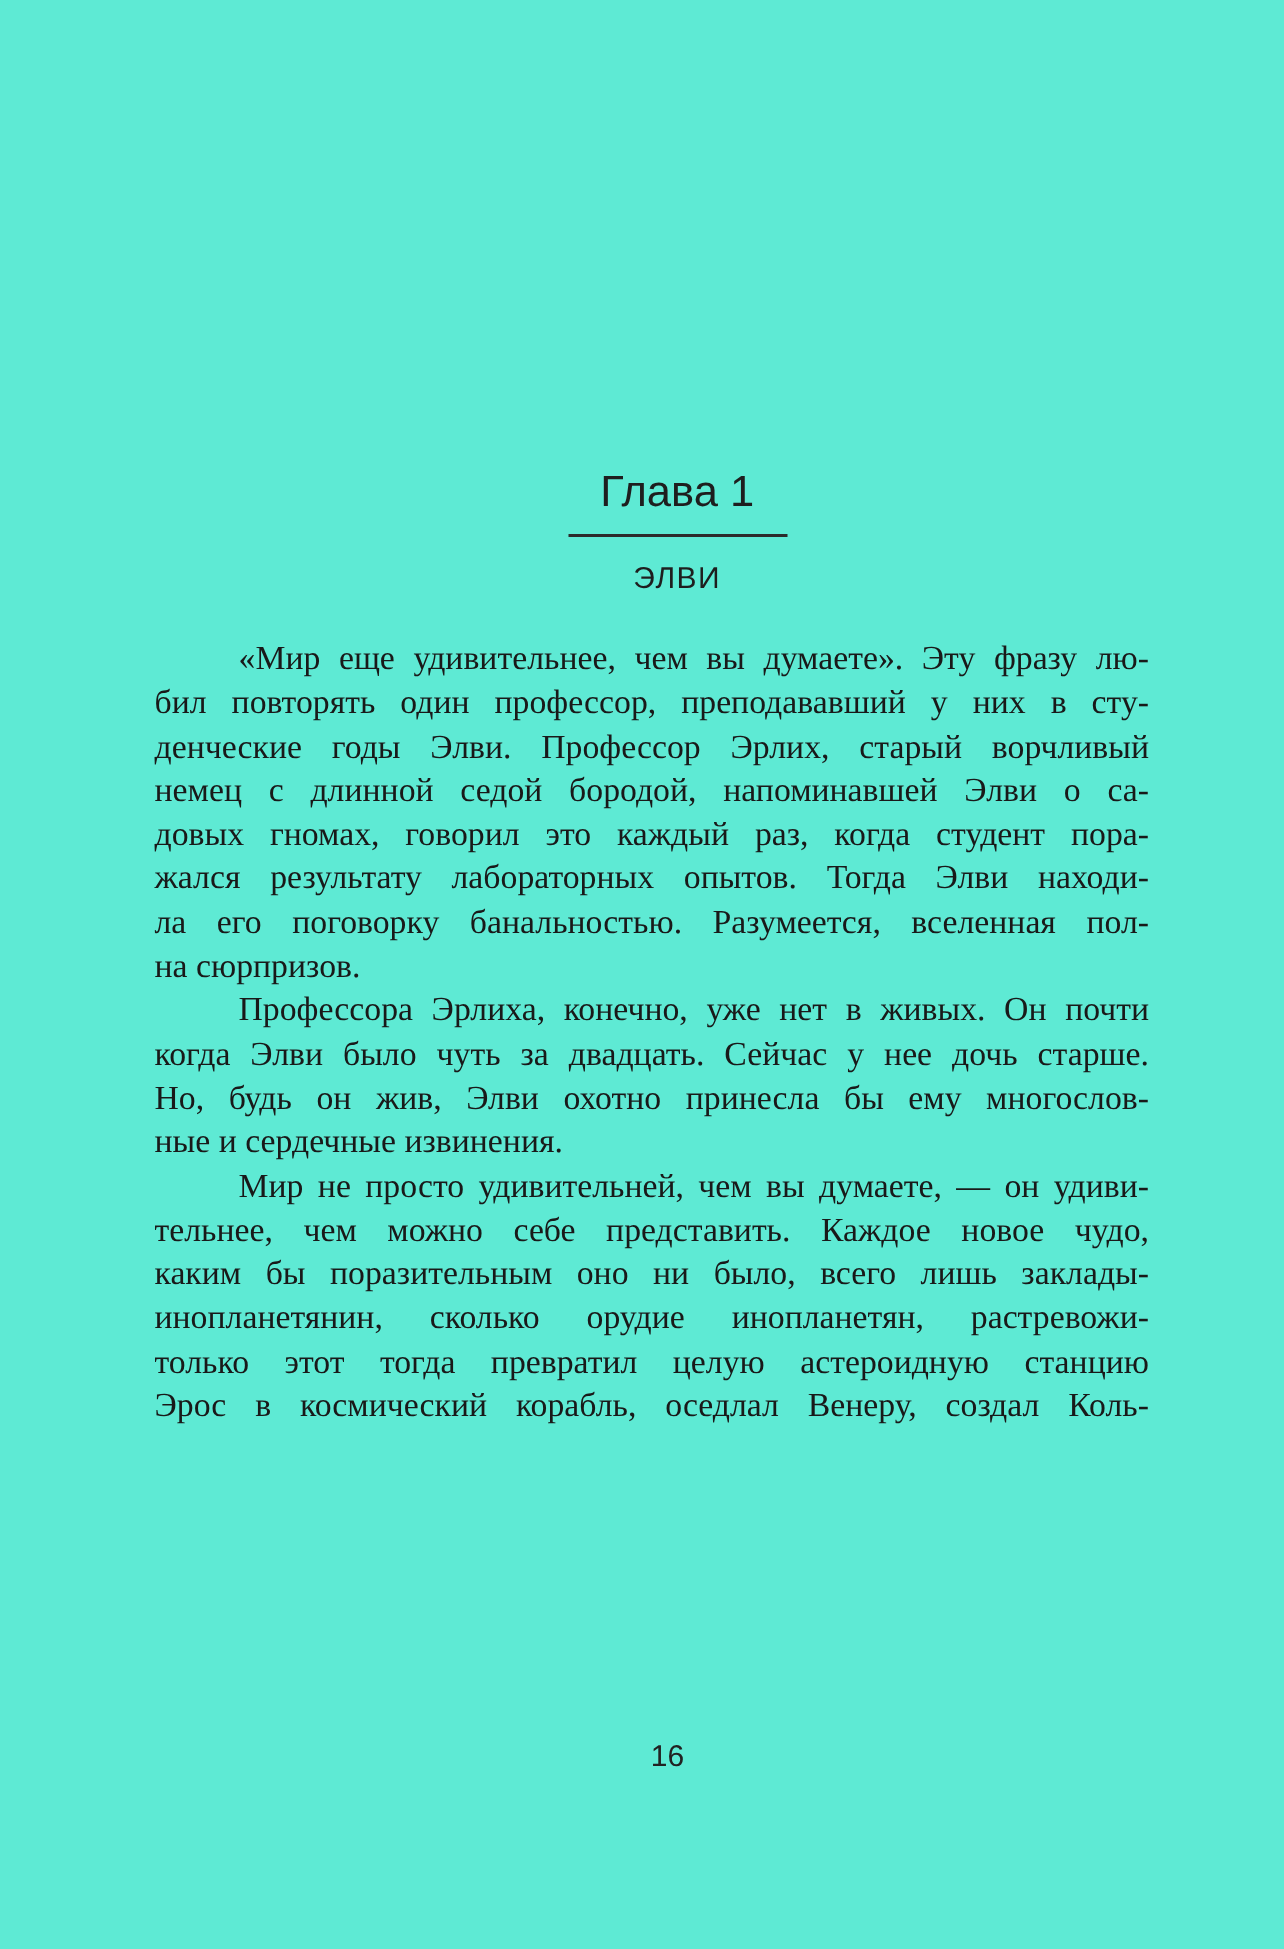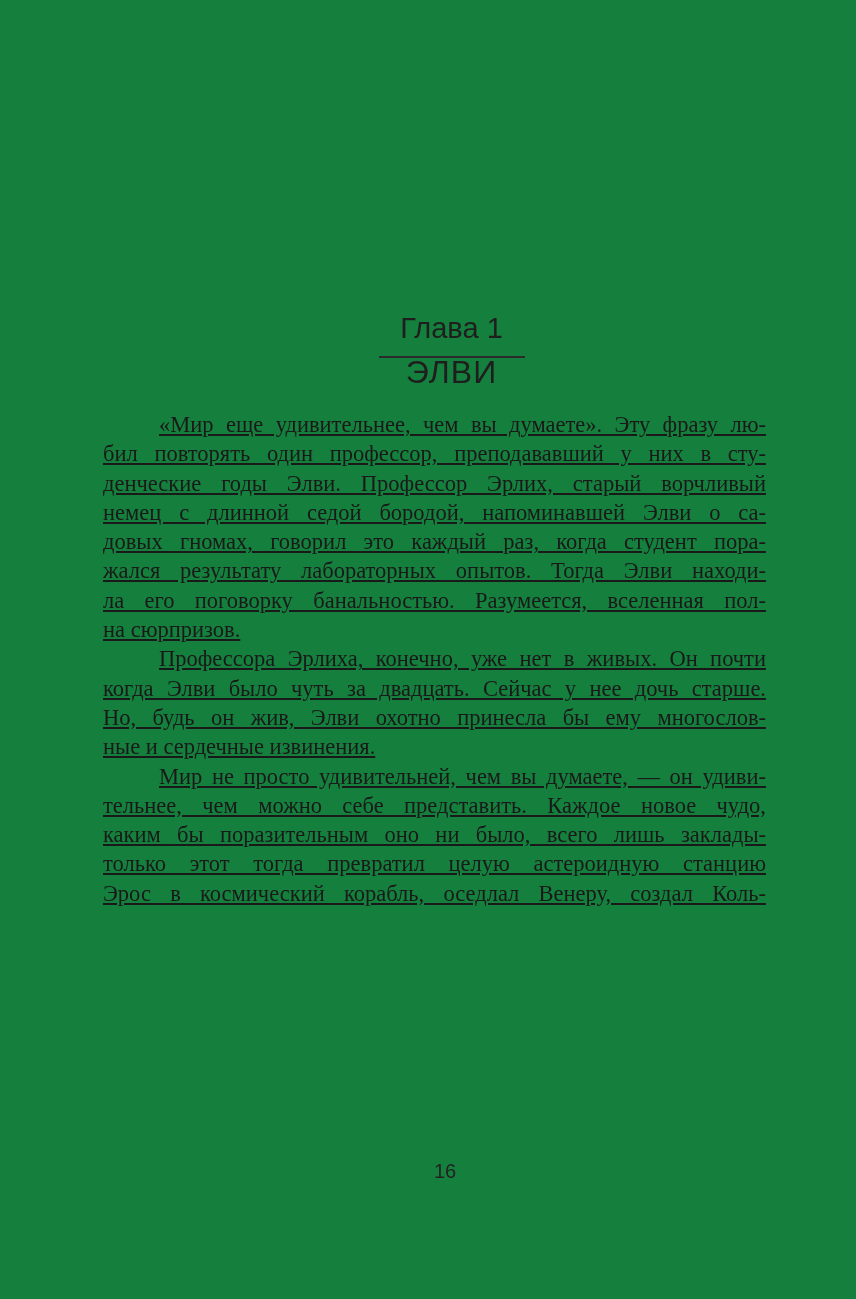--- a/index.html
+++ b/index.html
@@ -1,21 +1,21 @@
 <!DOCTYPE html>
 <html><head>
 <meta charset="utf-8">
 <style>
   html, body { margin: 0; padding: 0; }
   body { background: #ffffff; }
   .page {
     position: relative;
     width: 856px;
     height: 1299px;
-    background: #15803d;
+    background: #5eead4;
     color: #1b1b1b;
     overflow: hidden;
     font-family: "Liberation Serif", "DejaVu Serif", serif;
   }
   .column {
     position: absolute;
     left: 103px;
     top: 0;
     width: 663px;
   }
@@ -31,37 +31,37 @@
     font-weight: 400;
     color: #1e1e1e;
   }
   .divider {
     width: 146px;
     height: 2px;
     background: #2b2b2b;
     margin: 13px auto 0 auto;
   }
   .chapter-title {
-    font-size: 32px;
+    font-size: 20px;
     line-height: 28px;
+    margin-top: 14px;
     letter-spacing: 1px;
     font-weight: 400;
     color: #1e1e1e;
   }
   .body-text {
     margin-top: 24px;
     font-size: 22.5px;
     line-height: 29.3px;
     color: #191919;
   }
   .line {
     text-align: justify;
     text-align-last: justify;
     min-height: 29.3px;
-    text-decoration: underline;
   }
   .line.para-start { text-indent: 56px; }
   .line.para-end { text-align-last: left; }
   .page-number {
     position: absolute;
     top: 1161px;
     left: 0;
     width: 100%;
     text-align: center;
     transform: translateX(17px);
@@ -100,20 +100,21 @@
         <div class="line para-start">Профессора Эрлиха, конечно, уже нет в живых. Он почти</div>
         <div class="line">когда Элви было чуть за двадцать. Сейчас у нее дочь старше.</div>
         <div class="line">Но, будь он жив, Элви охотно принесла бы ему многослов-</div>
         <div class="line para-end">ные и сердечные извинения.</div>
       </div>
 
       <div>
         <div class="line para-start">Мир не просто удивительней, чем вы думаете, — он удиви-</div>
         <div class="line">тельнее, чем можно себе представить. Каждое новое чудо,</div>
         <div class="line">каким бы поразительным оно ни было, всего лишь заклады-</div>
+        <div class="line">инопланетянин, сколько орудие инопланетян, растревожи-</div>
         <div class="line">только этот тогда превратил целую астероидную станцию</div>
         <div class="line">Эрос в космический корабль, оседлал Венеру, создал Коль-</div>
       </div>
 
     </div>
   </div>
 
   <div class="page-number">16</div>
 </div>
 

